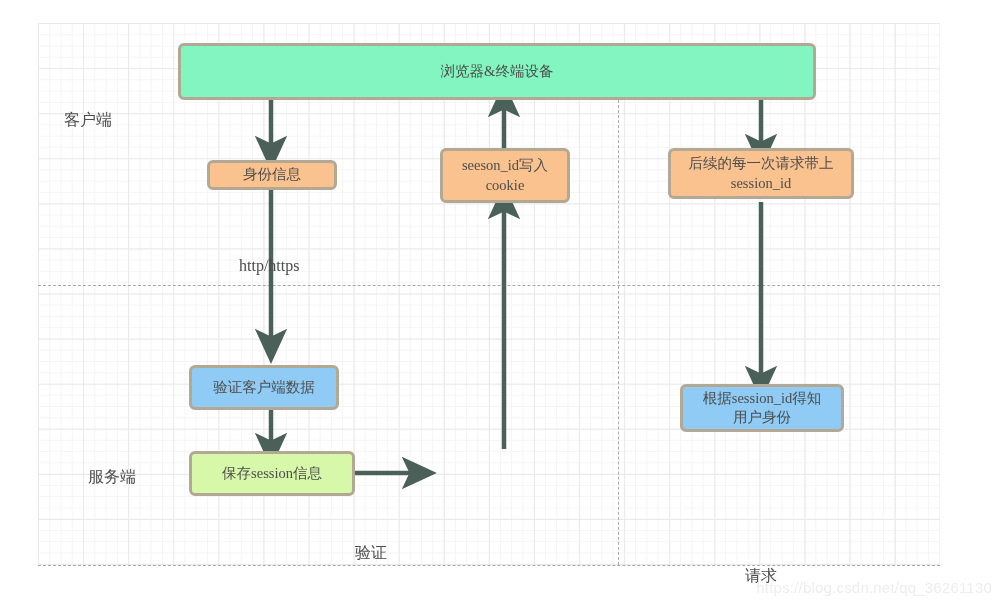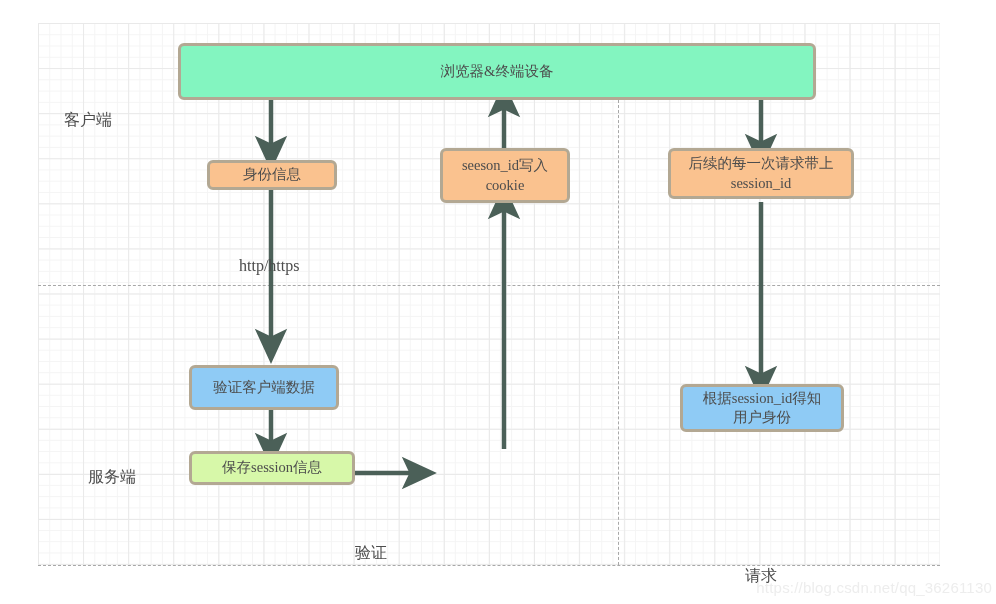--- a/index.html
+++ b/index.html
@@ -149,21 +149,21 @@
   <div class="node" style="left:207px; top:160px; width:130px; height:30px; background:#fac28f;">身份信息</div>
 
   <div class="node" style="left:440px; top:148px; width:130px; height:55px; background:#fac28f;">seeson_id写入
 cookie</div>
 
   <div class="node" style="left:668px; top:148px; width:186px; height:51px; background:#fac28f;">后续的每一次请求带上
 session_id</div>
 
   <div class="node" style="left:189px; top:349px; width:150px; height:45px; background:#8fcbf5;margin-top:16px;">验证客户端数据</div>
 
-  <div class="node" style="left:189px; top:451px; width:166px; height:34px; background:#d7f8a9;">保存session信息</div>
+  <div class="node" style="left:189px; top:451px; width:166px; height:45px; background:#d7f8a9;">保存session信息</div>
 
 
   <div class="node" style="left:680px; top:384px; width:164px; height:48px; background:#8fcbf5;">根据session_id得知
 用户身份</div>
 
   <div class="lane-label" style="left:64px; top:110px;">客户端</div>
 
   <div class="lane-label" style="left:60px; top:467px;margin-left:28px;">服务端</div>
 
   <div class="zone-label" style="left:355px; top:543px;font-family:Liberation Serif, serif;">验证</div>

